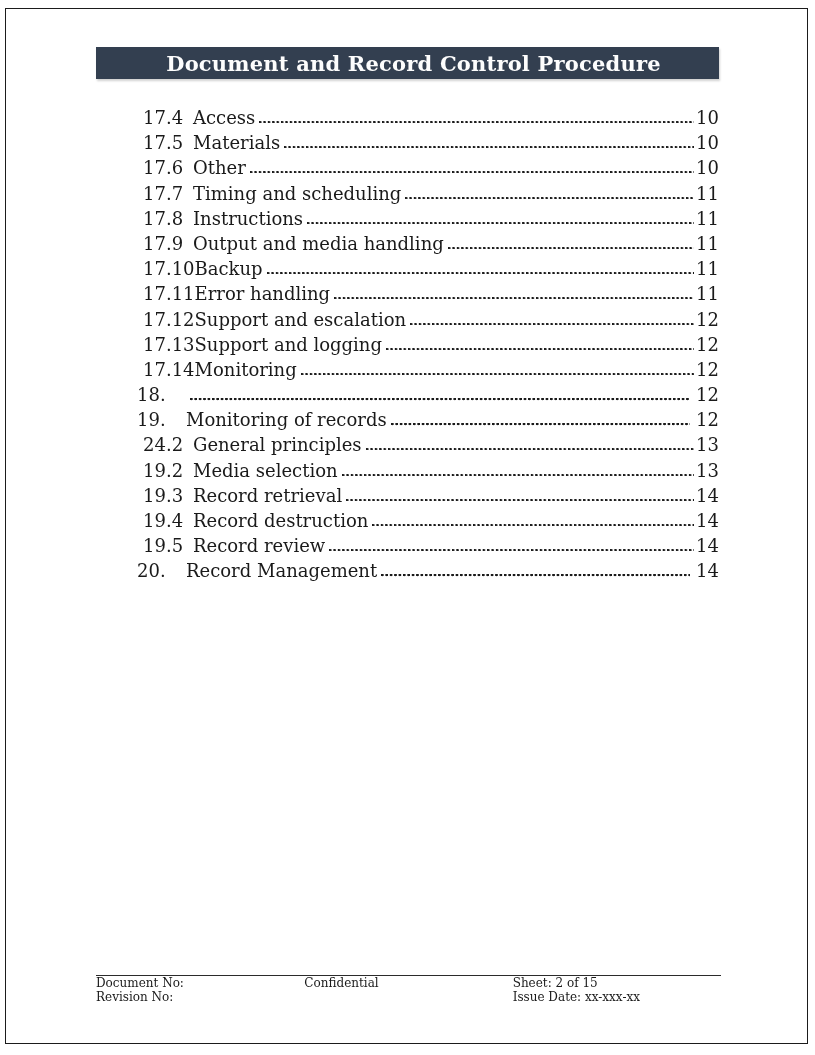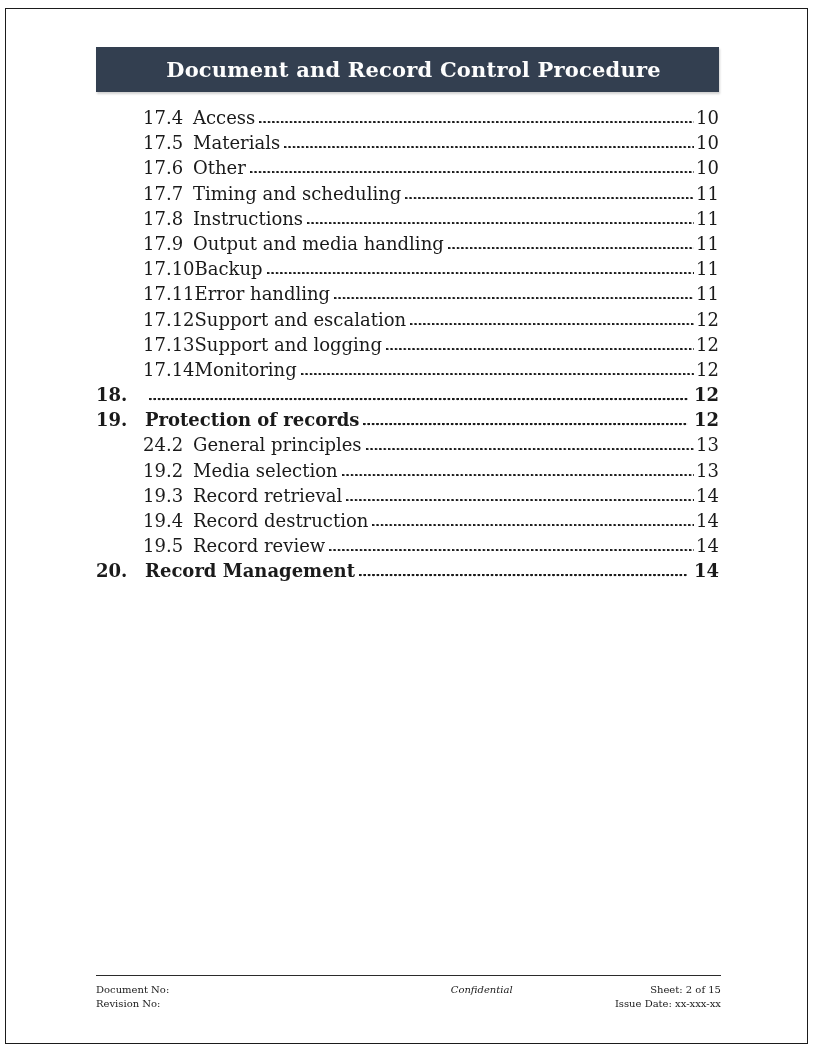--- a/index.html
+++ b/index.html
@@ -20,21 +20,21 @@
     position: absolute;
     left: 5px; top: 8px;
     width: 803px; height: 1036px;
     border: 1px solid var(--page-border);
     background: #ffffff;
   }
   
   .banner {
     position: absolute;
     left: 90px; top: 38px;
-    width: 623px; height: 45px;
+    width: 623px; height: 32px;
     background: var(--banner-bg);
     box-shadow: 1px 2px 2px rgba(0,0,0,0.18);
     display: flex;
     align-items: center;
     justify-content: center;
     padding-left: 12px;
   }
   .banner-title {
     color: var(--banner-text);
     font-size: 21px;
@@ -48,21 +48,21 @@
     left: 90px; top: 96px;
     width: 623px;
   }
   .toc-row {
     display: flex;
     height: 25.2px;
     line-height: 25.2px;
     font-size: 18px;
     white-space: nowrap;
   }
-  .toc-row.level-1 { font-weight: 700; }
+  .toc-row.level-1 { font-weight: 400; margin-left: 41px; }
   .toc-row.level-2 { padding-left: 47px; }
   .toc-row.level-1 .toc-num { flex: 0 0 49px; }
   .toc-row.level-2 .toc-num { flex: 0 0 50px; }
   .toc-label { flex: 0 0 auto; }
   .toc-dots {
     flex: 1 1 auto;
     height: 25.2px;
     margin: 0 2px 0 4px;
     background-image: radial-gradient(circle at 1.2px 17.2px, var(--body-text) 1.02px, transparent 1.35px);
     background-size: 4.4px 25.2px;
@@ -72,28 +72,28 @@
     margin-right: 6px;
     background-image: radial-gradient(circle at 1.3px 17.2px, var(--body-text) 1.15px, transparent 1.5px);
   }
   .toc-page { flex: 0 0 auto; min-width: 15px; }
   
   .footer {
     position: absolute;
     left: 90px; top: 966px;
     width: 625px;
     border-top: 1px solid #2b2b2b;
-    padding-top: 7px;
+    padding-top: 1px;
     display: flex;
-    font-size: 10px;
+    font-size: 12px;
     line-height: 13.5px;
   }
   .footer-col { flex: 1 1 0; }
-  .footer-col.center { text-align: right; font-style: italic; }
-  .footer-col.right { text-align: right; }
+  .footer-col.center { text-align: left; }
+  .footer-col.right { text-align: left; }
 </style>
 </head>
 <body>
 
 <div class="page">
 
   <div class="banner">
     <span class="banner-title">Document and Record Control Procedure</span>
   </div>
 
@@ -164,21 +164,21 @@
       <span class="toc-dots"></span>
       <span class="toc-page">12</span>
     </div>
       <div class="toc-row level-1">
       <span class="toc-num">18.</span>
       <span class="toc-dots"></span>
       <span class="toc-page">12</span>
     </div>
       <div class="toc-row level-1">
       <span class="toc-num">19.</span>
-      <span class="toc-label">Protection of records</span>
+      <span class="toc-label">Monitoring of records</span>
       <span class="toc-dots"></span>
       <span class="toc-page">12</span>
     </div>
       <div class="toc-row level-2">
       <span class="toc-num">24.2</span>
       <span class="toc-label">General principles</span>
       <span class="toc-dots"></span>
       <span class="toc-page">13</span>
     </div>
       <div class="toc-row level-2">

